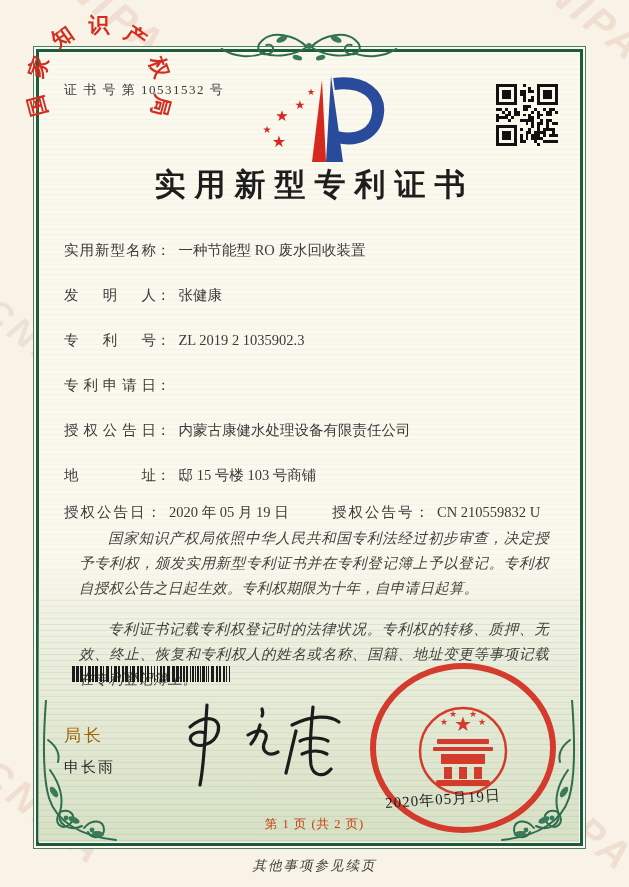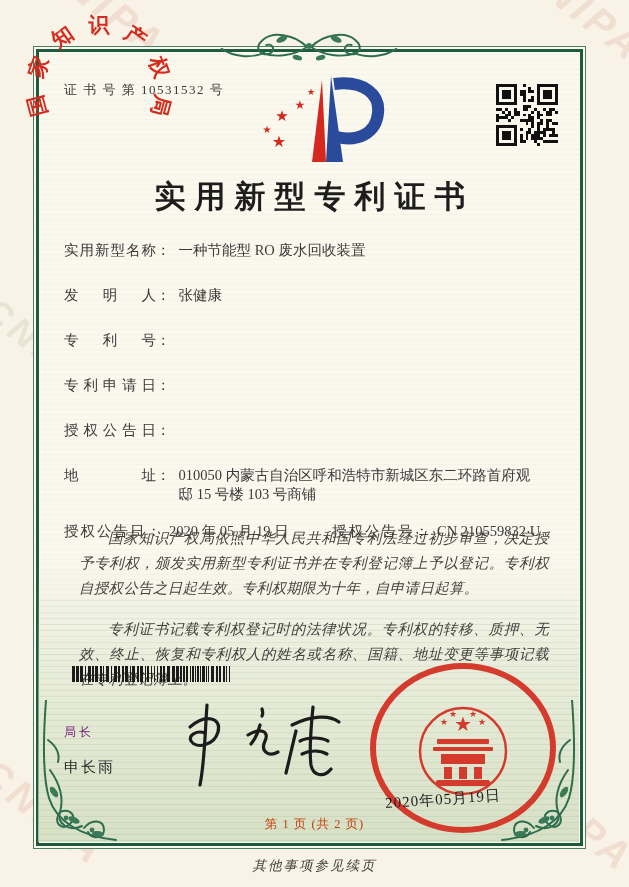--- a/index.html
+++ b/index.html
@@ -31,21 +31,21 @@
     pointer-events:none;}
   .tint-waves{
     position:absolute;left:38px;top:600px;width:541px;height:242px;
     background:repeating-linear-gradient(180deg,rgba(104,140,104,0.12) 0 1px,rgba(0,0,0,0) 1px 6px);
     pointer-events:none;}
   
   .cert-no{position:absolute;left:64px;top:81px;font-size:13px;letter-spacing:1.5px;color:#3a3a3a;}
   .logo{position:absolute;left:260px;top:74px;width:125px;height:94px;}
   .qr{position:absolute;left:496px;top:84px;width:62px;height:62px;}
   .title{position:absolute;left:0;top:164px;width:629px;text-align:center;
-    font-size:31px;font-weight:bold;letter-spacing:9px;color:#1d1d1d;margin-top:12px;}
+    font-size:31px;font-weight:bold;letter-spacing:9px;color:#1d1d1d;}
   
   .fields{position:absolute;left:64px;top:241px;width:505px;font-size:14.5px;color:#3a3a3a;}
   .frow{display:flex;margin-bottom:26px;line-height:19px;}
   .flabel{display:inline-block;width:92px;text-align:justify;text-align-last:justify;flex:none;}
   .fcolon{flex:none;margin-right:8px;}
   .fval{flex:1;}
   .grant-group{display:flex;}
   .grant-left{width:268px;display:flex;flex:none;}
   .grant-right{display:flex;}
   .glabel{letter-spacing:2px;flex:none;}
@@ -62,22 +62,22 @@
   .seal{position:absolute;left:364px;top:659px;width:198px;height:178px;}
   .seal-ring-text{position:absolute;left:0;top:0;width:198px;height:178px;pointer-events:none;}
   .seal-ring-text span{
     position:absolute;left:50%;top:50%;
     font-size:21px;font-weight:bold;color:#d32d20;
     font-family:"Liberation Serif",serif;
   }
   .seal-date{position:absolute;left:385px;top:788px;width:175px;
     font-size:15px;color:#1f1f1f;letter-spacing:1px;transform:rotate(-4deg);}
   
-  .sig-title{position:absolute;left:64px;top:724px;font-size:12px;
-    font-family:"Liberation Sans",sans-serif;color:#701a75;letter-spacing:3px;}
+  .sig-title{position:absolute;left:64px;top:724px;font-size:17px;
+    font-family:"Liberation Sans",sans-serif;color:#a16207;letter-spacing:3px;}
   .sig-name{position:absolute;left:64px;top:758px;font-size:15px;
     font-family:Liberation Sans, sans-serif;color:#2b2b2b;letter-spacing:2px;}
   .sig-hand{position:absolute;left:176px;top:697px;width:168px;height:96px;}
   
   .page-num{position:absolute;left:0;top:816px;width:629px;text-align:center;
     font-size:12.5px;color:#c2410c;letter-spacing:1px;}
   .cont-note{position:absolute;left:0;top:857px;width:629px;text-align:center;
     font-size:13.5px;font-style:italic;color:#42423e;letter-spacing:2px;}
   
   .orn-top{position:absolute;left:212px;top:25px;width:194px;height:42px;}
@@ -577,34 +577,35 @@
     <span class="fval">一种节能型 RO 废水回收装置</span>
   </div>
   <div class="frow">
     <span class="flabel">发明人</span>
     <span class="fcolon">：</span>
     <span class="fval">张健康</span>
   </div>
   <div class="frow">
     <span class="flabel">专利号</span>
     <span class="fcolon">：</span>
+    <span class="fval">ZL 2019 2 1035902.3</span>
   </div>
   <div class="frow">
     <span class="flabel">专利申请日</span>
     <span class="fcolon">：</span>
   </div>
   <div class="frow">
     <span class="flabel">授权公告日</span>
     <span class="fcolon">：</span>
+    <span class="fval">内蒙古康健水处理设备有限责任公司</span>
   </div>
   <div class="frow" style="margin-bottom:18px">
     <span class="flabel">地址</span>
     <span class="fcolon">：</span>
     <span class="fval">
-      <span style="display:block">010050 内蒙古自治区呼和浩特市新城区东二环路首府观</span>
       <span style="display:block">邸 15 号楼 103 号商铺</span>
     </span>
   </div>
   <div class="frow grant-group">
     <span class="grant-left">
       <span class="glabel">授权公告日</span>
       <span class="fcolon">：</span>
       <span>2020 年 05 月 19 日</span>
     </span>
     <span class="grant-right">

